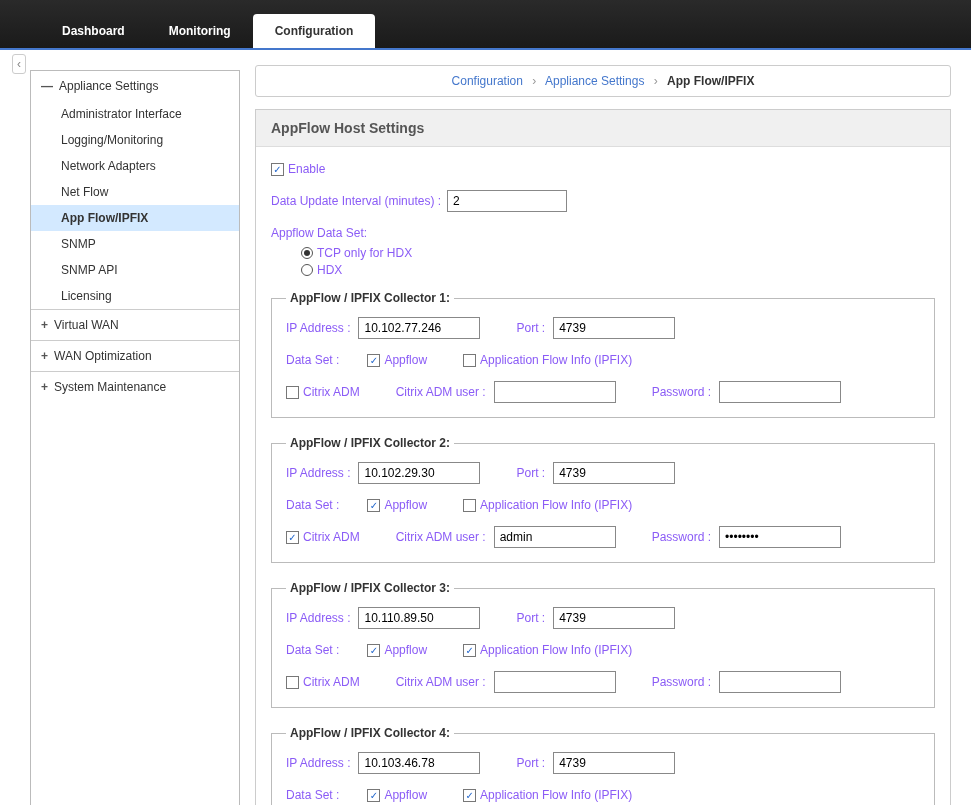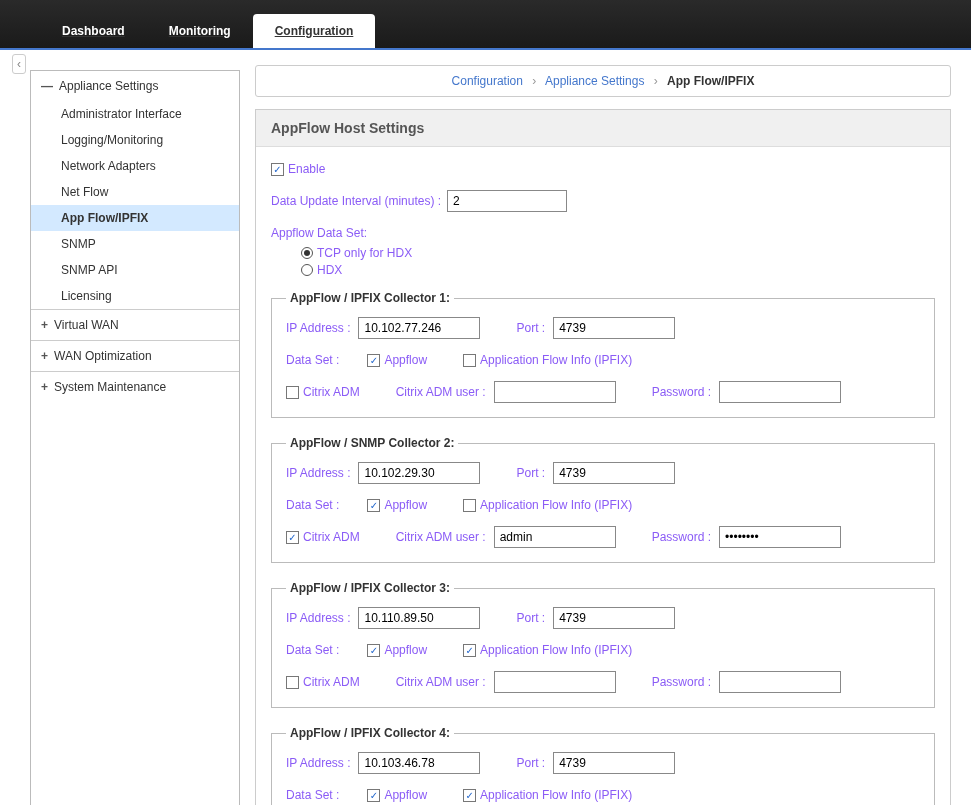--- a/index.html
+++ b/index.html
@@ -1,17 +1,17 @@
 <!DOCTYPE html>
 <html><head>
   <meta charset="utf-8">
   <style>
     * { box-sizing: border-box; margin: 0; padding: 0; }
     body { font-family: Arial, sans-serif; font-size: 12px; background: #fff; width: 971px; color: #333; }
-    .topbar { background: linear-gradient(#2a2a2a, #1a1a1a); height: 50px; display: flex; align-items: flex-end; padding-left: 40px; border-bottom: 2px solid #4477cc; text-decoration: underline; }
+    .topbar { background: linear-gradient(#2a2a2a, #1a1a1a); height: 50px; display: flex; align-items: flex-end; padding-left: 40px; border-bottom: 2px solid #4477cc; }
     .tab { color: #fff; padding: 10px 22px; cursor: pointer; font-weight: bold; font-size: 12px; }
     .tab.active { background: #fff; color: #333; border-radius: 4px 4px 0 0; }
     .layout { display: flex; position: relative; }
     .collapse-handle { position: absolute; left: 12px; top: 4px; width: 14px; height: 20px; text-align: center; font-size: 12px; color: #888; border: 1px solid #ccc; border-radius: 3px; cursor: pointer; line-height: 18px; background: #fff; }
     .sidebar { width: 210px; margin: 20px 0 0 30px; border: 1px solid #bbb; }
     .side-section { border-bottom: 1px solid #ccc; }
     .side-section-header { padding: 8px 10px; cursor: pointer; color: #333; background: #fff; }
     .side-section-header::before { content: attr(data-icon); margin-right: 6px; color: #555; font-weight: bold; }
     .side-list { list-style: none; }
     .side-list li { padding: 6px 10px 6px 30px; cursor: pointer; color: #333; }
@@ -140,21 +140,21 @@
               </span>
               <span class="gap"></span>
               <span class="label">Citrix ADM user :</span>
               <input type="text" class="med" value="" style="">
               <span class="gap"></span>
               <span class="label">Password :</span>
               <input type="text" class="med" value="" style="">
             </div>
           </fieldset>
           <fieldset class="collector">
-            <legend>AppFlow / SNMP Collector 2:</legend>
+            <legend>AppFlow / IPFIX Collector 2:</legend>
             <div class="coll-row">
               <span class="label">IP Address :</span>
               <input type="text" class="med" value="10.102.29.30" style="">
               <span class="gap"></span>
               <span class="label">Port :</span>
               <input type="text" class="med" value="4739" style="">
             </div>
             <div class="coll-row">
               <span class="label" style="margin-right:20px;">Data Set :</span>
               <span class="checkbox">

